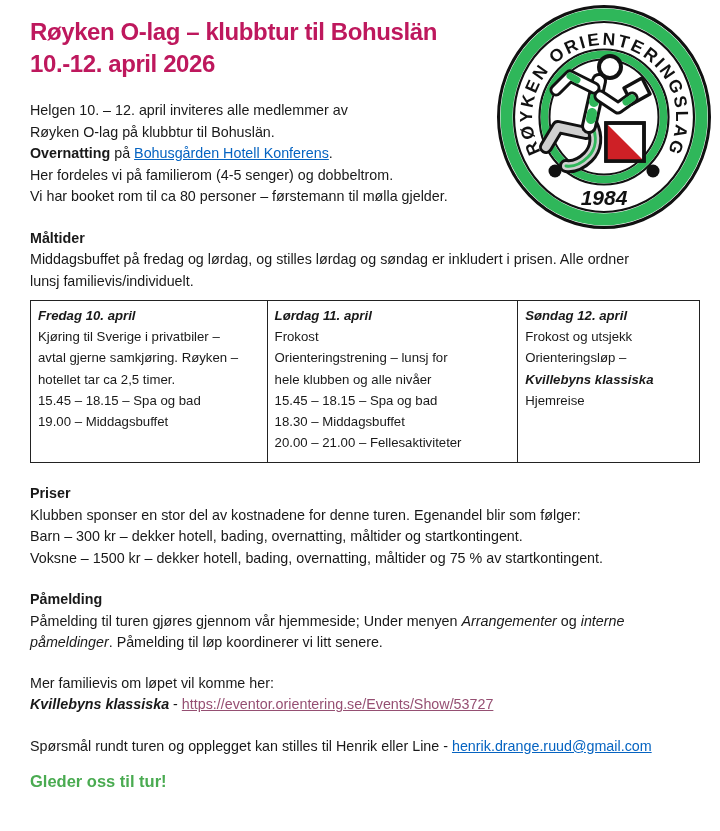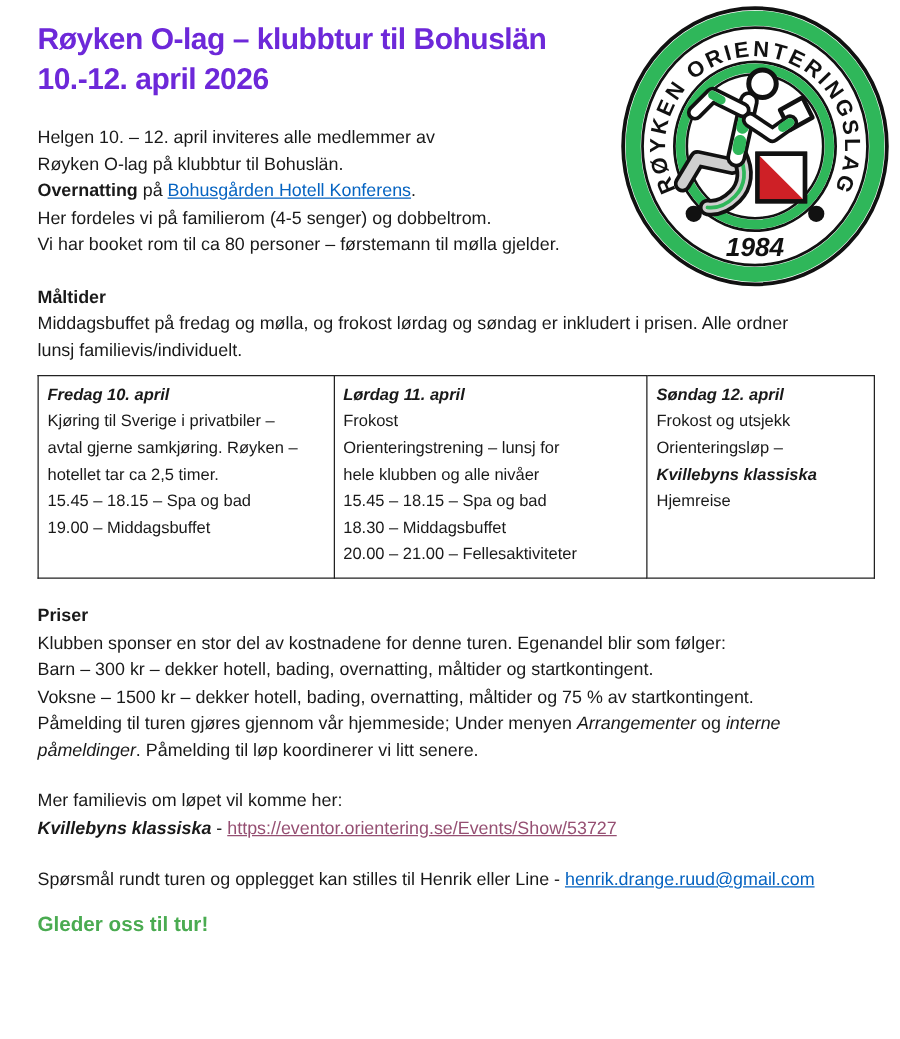--- a/index.html
+++ b/index.html
@@ -3,21 +3,21 @@
 <meta charset="utf-8">
 <style>
   * { box-sizing: border-box; }
   html,body { margin:0; padding:0; }
   body {
     width:720px; height:831px; background:#ffffff; overflow:hidden;
     font-family:"Liberation Sans", sans-serif; color:#191919; position:relative;
   }
   .page { padding:0 20px 0 30px; position:relative; }
   .title {
-    color:#6d28d9; font-weight:bold; font-size:24px; line-height:32px;
+    color:#be185d; font-weight:bold; font-size:24px; line-height:32px;
     letter-spacing:-0.4px; padding-top:16px; width:470px;
   }
   .txt { font-size:14.3px; line-height:21.5px; white-space:nowrap; }
   .b { font-weight:bold; }
   .i { font-style:italic; }
   .bi { font-weight:bold; font-style:italic; }
   .blk-intro { margin-top:20px; }
   .blk-overnatting { }
   .h { font-weight:bold; font-size:14.3px; line-height:21.5px; }
   .h-maltider { margin-top:20px; }
@@ -58,21 +58,21 @@
   </div>
 
   <div class="blk-overnatting">
     <div class="txt"><span class="b">Overnatting</span><span> på </span><span class="lnk">Bohusgården Hotell Konferens</span><span>.</span></div>
     <div class="txt">Her fordeles vi på familierom (4-5 senger) og dobbeltrom.</div>
     <div class="txt">Vi har booket rom til ca 80 personer – førstemann til mølla gjelder.</div>
   </div>
 
   <div class="h h-maltider">Måltider</div>
   <div>
-    <div class="txt">Middagsbuffet på fredag og mølla, og frokost lørdag og søndag er inkludert i prisen. Alle ordner</div>
+    <div class="txt">Middagsbuffet på fredag og lørdag, og stilles lørdag og søndag er inkludert i prisen. Alle ordner</div>
     <div class="txt">lunsj familievis/individuelt.</div>
   </div>
 
 
   <table class="program">
     <tbody>
         <tr>
       <td class="c1">
         <div class="cell-title">Fredag 10. april</div>
         <div>Kjøring til Sverige i privatbiler –</div>
@@ -101,20 +101,21 @@
   </tbody>
     </table>
 
   <div class="h h-priser">Priser</div>
   <div>
     <div class="txt">Klubben sponser en stor del av kostnadene for denne turen. Egenandel blir som følger:</div>
     <div class="txt">Barn – 300 kr – dekker hotell, bading, overnatting, måltider og startkontingent.</div>
     <div class="txt">Voksne – 1500 kr – dekker hotell, bading, overnatting, måltider og 75 % av startkontingent.</div>
   </div>
 
+  <div class="h h-pamelding">Påmelding</div>
   <div>
     <div class="txt"><span>Påmelding til turen gjøres gjennom vår hjemmeside; Under menyen </span><span class="i">Arrangementer</span><span> og </span><span class="i">interne</span></div>
     <div class="txt"><span class="i">påmeldinger</span><span>. Påmelding til løp koordinerer vi litt senere.</span></div>
   </div>
 
   <div class="blk-info">
     <div class="txt">Mer familievis om løpet vil komme her:</div>
     <div class="txt"><span class="bi">Kvillebyns klassiska</span><span> - </span><span class="visited">https://eventor.orientering.se/Events/Show/53727</span></div>
   </div>
 

